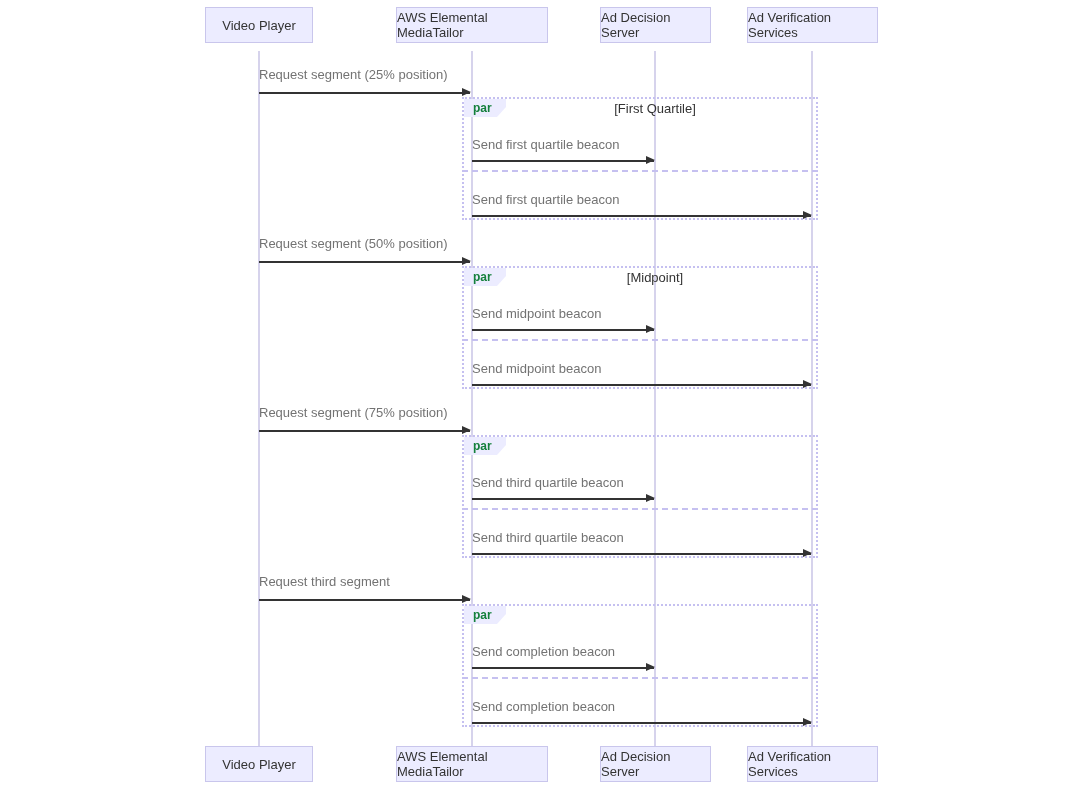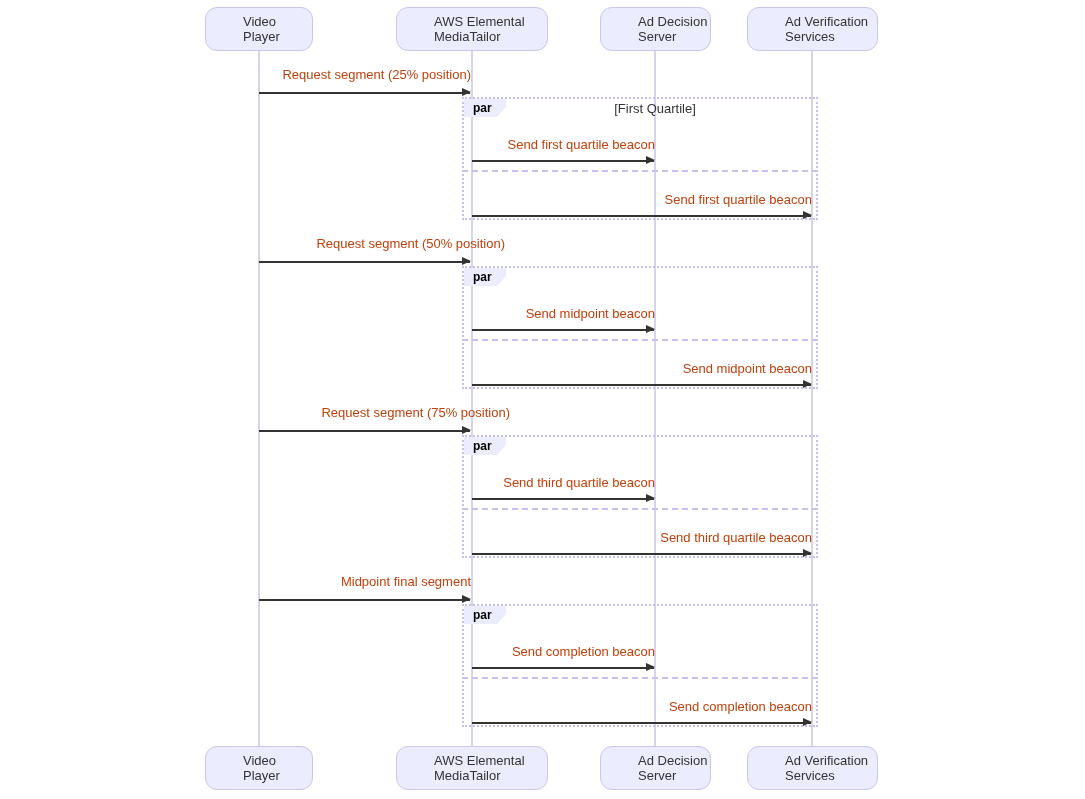--- a/index.html
+++ b/index.html
@@ -2,37 +2,37 @@
 <html><head>
 <meta charset="utf-8">
 <style>
   html,body{margin:0;padding:0;background:#ffffff;}
   .canvas{
     position:relative;width:1085px;height:799px;background:#ffffff;overflow:hidden;
     font-family:"Liberation Sans","DejaVu Sans",sans-serif;color:#333333;
   }
   .lifeline{position:absolute;top:51px;height:695px;width:2px;background:#d6d3ec;}
   .actor{
-    position:absolute;height:44px;background:#ececff;border:1px solid #c9c6ec;border-radius:12px;
-    display:flex;align-items:center;justify-content:center;font-size:13px;color:#333;box-sizing:border-box;padding-left:37px;
+    position:absolute;height:36px;background:#ececff;border:1px solid #c9c6ec;border-radius:0;
+    display:flex;align-items:center;justify-content:center;font-size:13px;color:#333;box-sizing:border-box;
   }
-  .msg-label{position:absolute;font-size:13px;text-align:right;white-space:nowrap;color:#c2410c;}
+  .msg-label{position:absolute;font-size:13px;text-align:left;white-space:nowrap;color:#737373;}
   .arrow{position:absolute;height:1.5px;background:#333333;}
   .arrow .head{
     position:absolute;right:-1px;top:-4px;width:0;height:0;
     border-left:9px solid #333333;border-top:4.5px solid transparent;border-bottom:4.5px solid transparent;
   }
   .par{
     position:absolute;left:462px;width:356px;height:123px;box-sizing:border-box;
     border:2px dotted #c5c0f0;background:transparent;
   }
   .par-tab{
     position:absolute;left:0;top:0;width:42px;height:18px;background:#ececff;
     clip-path:polygon(0 0,100% 0,100% 45%,calc(100% - 9px) 100%,0 100%);
-    font-size:12px;font-weight:bold;color:#000000;display:flex;align-items:center;padding-left:9px;box-sizing:border-box;
+    font-size:12px;font-weight:bold;color:#15803d;display:flex;align-items:center;padding-left:9px;box-sizing:border-box;
   }
   .par-cond{position:absolute;left:0;right:0;top:2px;text-align:center;font-size:13px;color:#333;white-space:nowrap;padding-left:30px;}
   .par-div{position:absolute;left:-2px;right:-2px;height:0;border-top:2px dashed #c5c0f0;}
 </style>
 </head>
 <body>
 
 <div class="canvas">
 
   <div class="lifeline" style="left:258px"></div>
@@ -72,20 +72,21 @@
       </div>
   </div>
 
   <div class="msg-label" style="left:259px;top:236px;width:246px">Request segment (50% position)</div>
   <div class="arrow" style="left:259px;top:261px;width:211px">
       <i class="head"></i>
     </div>
 
   <div class="par" style="top:266px">
     <div class="par-tab">par</div>
+    <div class="par-cond">[Midpoint]</div>
     <div class="msg-label" style="left:8px;top:38px;width:183px">Send midpoint beacon</div>
     <div class="arrow" style="left:8px;top:61px;width:182px">
         <i class="head"></i>
       </div>
     <div class="par-div" style="top:71px"></div>
     <div class="msg-label" style="left:8px;top:93px;width:340px">Send midpoint beacon</div>
     <div class="arrow" style="left:8px;top:116px;width:339px">
         <i class="head"></i>
       </div>
   </div>
@@ -101,21 +102,21 @@
     <div class="arrow" style="left:8px;top:61px;width:182px">
         <i class="head"></i>
       </div>
     <div class="par-div" style="top:71px"></div>
     <div class="msg-label" style="left:8px;top:93px;width:340px">Send third quartile beacon</div>
     <div class="arrow" style="left:8px;top:116px;width:339px">
         <i class="head"></i>
       </div>
   </div>
 
-  <div class="msg-label" style="left:259px;top:574px;width:212px">Midpoint final segment</div>
+  <div class="msg-label" style="left:259px;top:574px;width:212px">Request third segment</div>
   <div class="arrow" style="left:259px;top:599px;width:211px">
       <i class="head"></i>
     </div>
 
   <div class="par" style="top:604px">
     <div class="par-tab">par</div>
     <div class="msg-label" style="left:8px;top:38px;width:183px">Send completion beacon</div>
     <div class="arrow" style="left:8px;top:61px;width:182px">
         <i class="head"></i>
       </div>

